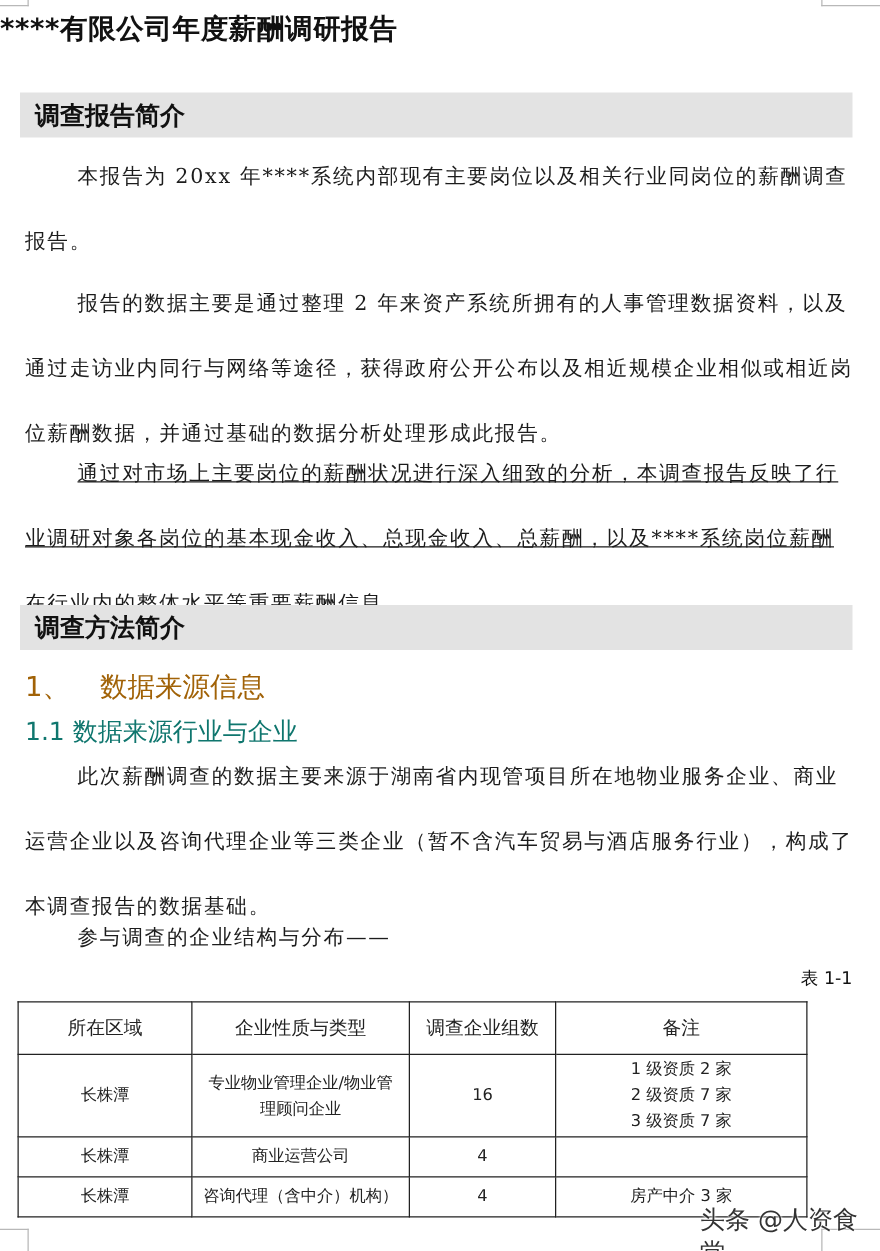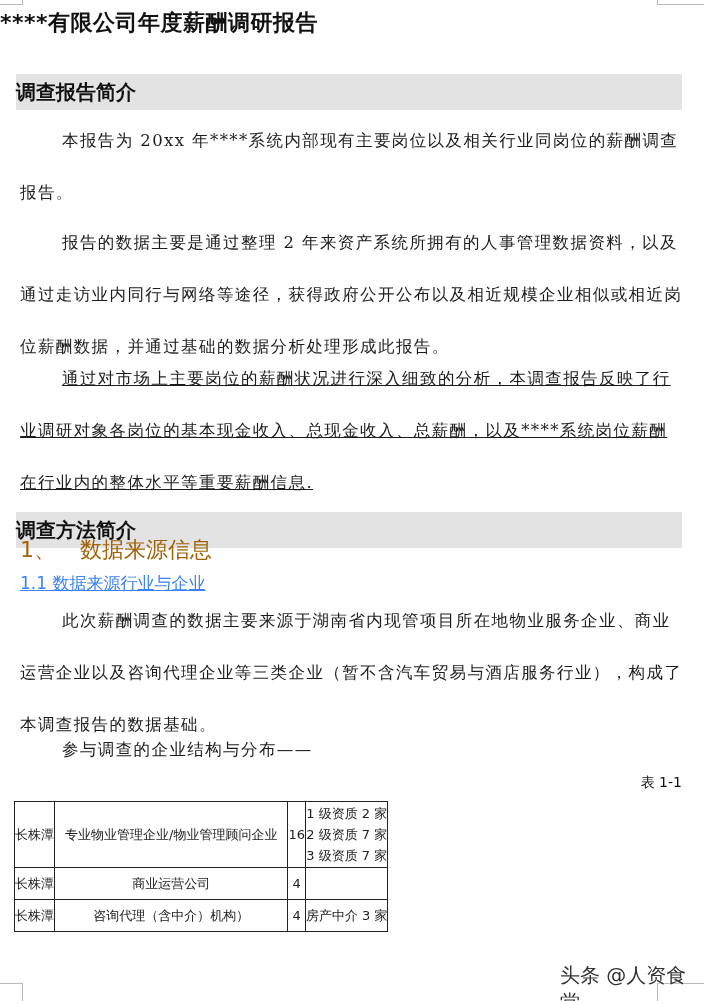--- a/index.html
+++ b/index.html
@@ -14,34 +14,34 @@
   .corner.br { right: 0; top: 983px; border-width: 1px 0 0 1px; height: 18px; width: 46px; }
 
   .title {
     position: absolute; top: 8px; left: 0; width: 704px; text-align: left;
     font-family: "DejaVu Sans", "Liberation Sans", sans-serif; font-weight: bold;
     font-size: 22px; letter-spacing: 0.5px; color: #111;
   }
   .section-bar {
     position: absolute; left: 16px; width: 666px; height: 36px; background: #e3e3e3;
     font-family: "DejaVu Sans", "Liberation Sans", sans-serif; font-weight: bold;
-    font-size: 20px; line-height: 36px; color: #111; padding-left: 0; box-sizing: border-box;
+    font-size: 20px; line-height: 36px; color: #111; padding-left: 12px; box-sizing: border-box;
   }
   .para {
     position: absolute; left: 20px; width: 664px; font-size: 16.5px; line-height: 52px;
     text-indent: 42px; letter-spacing: 1.4px; color: #1c1c1c;
   }
   .h1 {
     position: absolute; left: 20px; top: 535px; font-family: "DejaVu Sans", "Liberation Sans", sans-serif;
     font-size: 22px; color: #a16207;
   }
   .h1 .num { display: inline-block; width: 60px; }
   .h2 {
     position: absolute; left: 20px; top: 572px; font-family: "DejaVu Sans", "Liberation Sans", sans-serif;
-    font-size: 17px; color: #3b82f6; text-decoration: underline;
+    font-size: 20px; color: #0f766e;
   }
   .caption {
     position: absolute; right: 22px; top: 774px; font-family: "DejaVu Sans", "Liberation Sans", sans-serif;
     font-size: 14px; color: #111;
   }
   table.data {
     position: absolute; left: 14px; top: 801px; border-collapse: collapse;
     font-family: "DejaVu Sans", "Liberation Sans", sans-serif; color: #222;
   }
   table.data td, table.data th {
@@ -66,34 +66,40 @@
 <div class="corner br"></div>
 
 <div class="title">****有限公司年度薪酬调研报告</div>
 
 <div class="section-bar" style="top:74px;">调查报告简介</div>
 
 <div class="para" style="top:115px;">本报告为 20xx 年****系统内部现有主要岗位以及相关行业同岗位的薪酬调查报告。</div>
 <div class="para" style="top:217px;">报告的数据主要是通过整理 2 年来资产系统所拥有的人事管理数据资料，以及通过走访业内同行与网络等途径，获得政府公开公布以及相近规模企业相似或相近岗位薪酬数据，并通过基础的数据分析处理形成此报告。</div>
 <div class="para" style="top:353px;text-decoration:underline;">通过对市场上主要岗位的薪酬状况进行深入细致的分析，本调查报告反映了行业调研对象各岗位的基本现金收入、总现金收入、总薪酬，以及****系统岗位薪酬在行业内的整体水平等重要薪酬信息.</div>
 
-<div class="section-bar" style="top:512px;">调查方法简介</div>
+<div class="section-bar" style="top:484px;">调查方法简介</div>
 
 <div class="h1">
   <span class="num">1、</span><span>数据来源信息</span>
 </div>
 <div class="h2">1.1 数据来源行业与企业</div>
 
 <div class="para" style="top:595px;">此次薪酬调查的数据主要来源于湖南省内现管项目所在地物业服务企业、商业运营企业以及咨询代理企业等三类企业（暂不含汽车贸易与酒店服务行业），构成了本调查报告的数据基础。</div>
 <div class="para" style="top:724px;">参与调查的企业结构与分布——</div>
 
 <div class="caption">表 1-1</div>
 
 <table class="data">
   <tbody>
+      <tr>
+    <th class="c1">所在区域</th>
+    <th class="c2">企业性质与类型</th>
+    <th class="c3">调查企业组数</th>
+    <th class="c4">备注</th>
+  </tr>
   <tr class="r1">
     <td>长株潭</td>
     <td style="padding:0 10px;">专业物业管理企业/物业管理顾问企业</td>
     <td>16</td>
     <td>
       <span class="note-line">1 级资质 2 家</span>
       <span class="note-line">2 级资质 7 家</span>
       <span class="note-line">3 级资质 7 家</span>
     </td>
   </tr>

